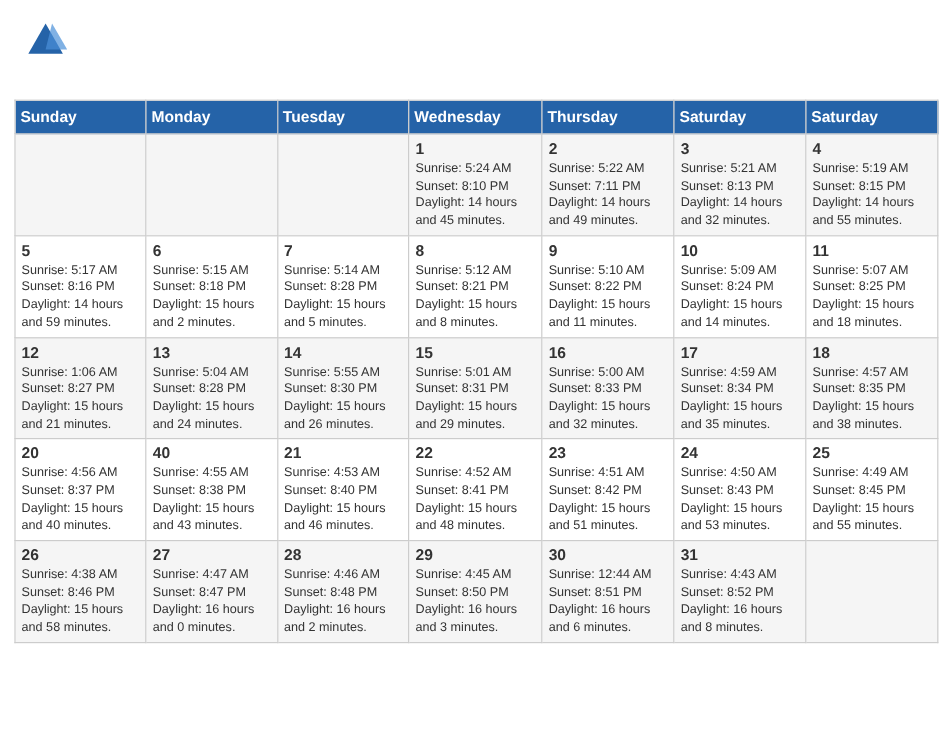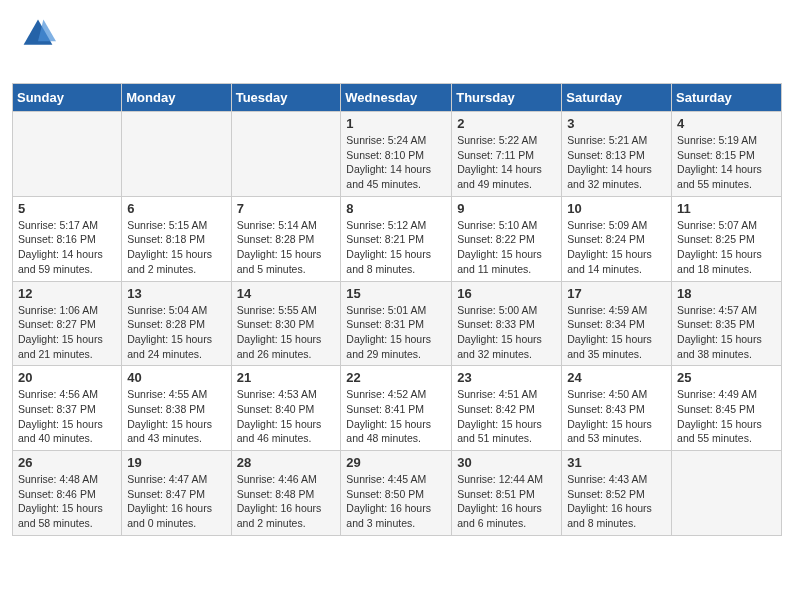--- a/index.html
+++ b/index.html
@@ -311,27 +311,27 @@
             <span class="day-num">25</span>
             <div class="day-info">Sunrise: 4:49 AM</div>
             <div class="day-info">Sunset: 8:45 PM</div>
             <div class="day-info">Daylight: 15 hours</div>
             <div class="day-info">and 55 minutes.</div>
           </td>
         </tr>
         <tr>
           <td>
             <span class="day-num">26</span>
-            <div class="day-info">Sunrise: 4:48 AM</div>
+            <div class="day-info">Sunrise: 4:38 AM</div>
             <div class="day-info">Sunset: 8:46 PM</div>
             <div class="day-info">Daylight: 15 hours</div>
             <div class="day-info">and 58 minutes.</div>
           </td>
           <td>
-            <span class="day-num">19</span>
+            <span class="day-num">27</span>
             <div class="day-info">Sunrise: 4:47 AM</div>
             <div class="day-info">Sunset: 8:47 PM</div>
             <div class="day-info">Daylight: 16 hours</div>
             <div class="day-info">and 0 minutes.</div>
           </td>
           <td>
             <span class="day-num">28</span>
             <div class="day-info">Sunrise: 4:46 AM</div>
             <div class="day-info">Sunset: 8:48 PM</div>
             <div class="day-info">Daylight: 16 hours</div>

